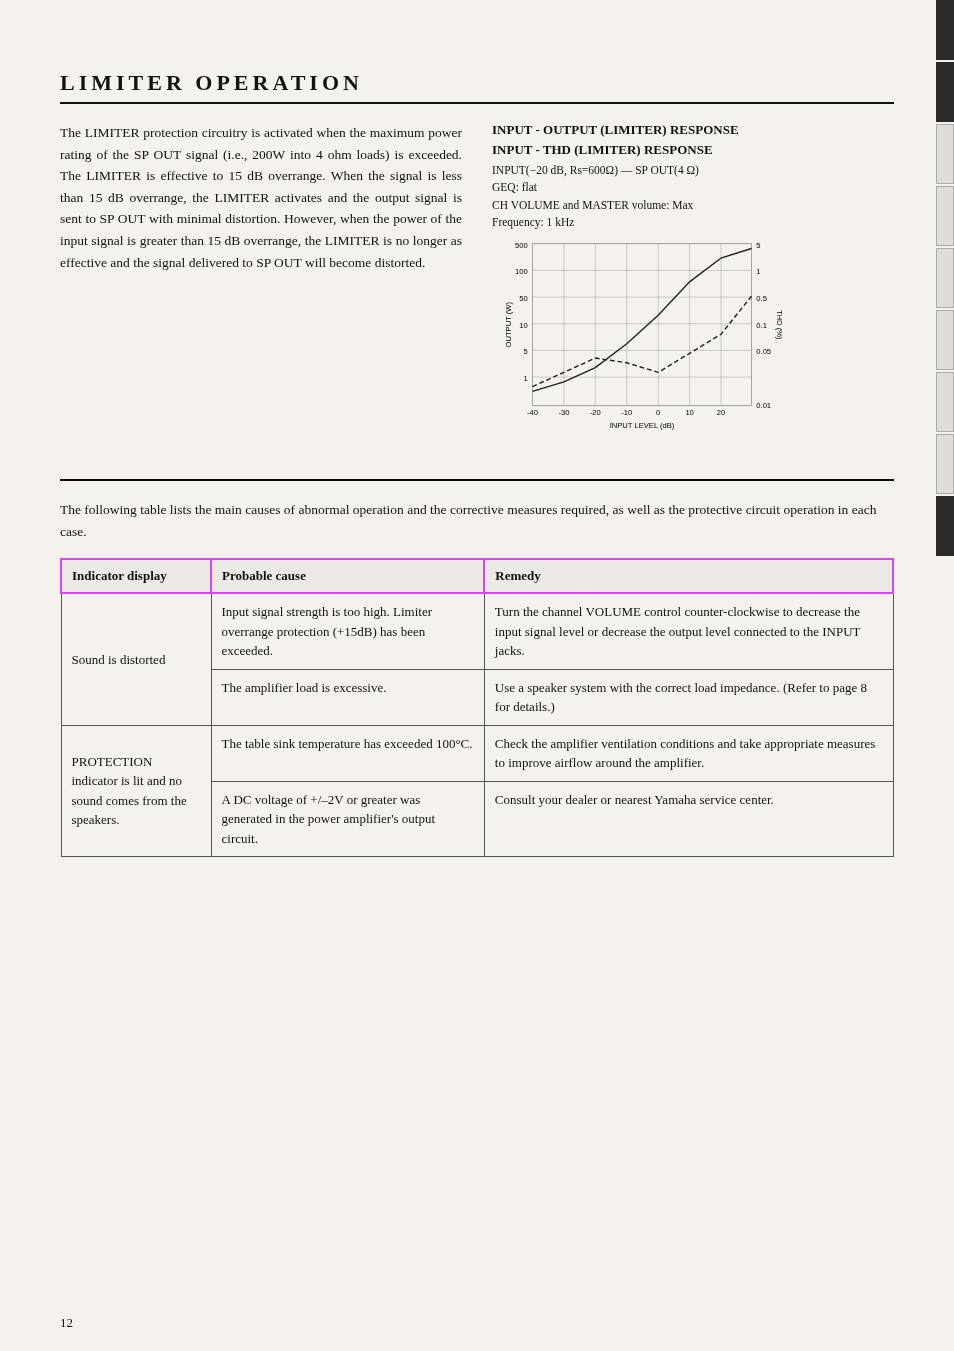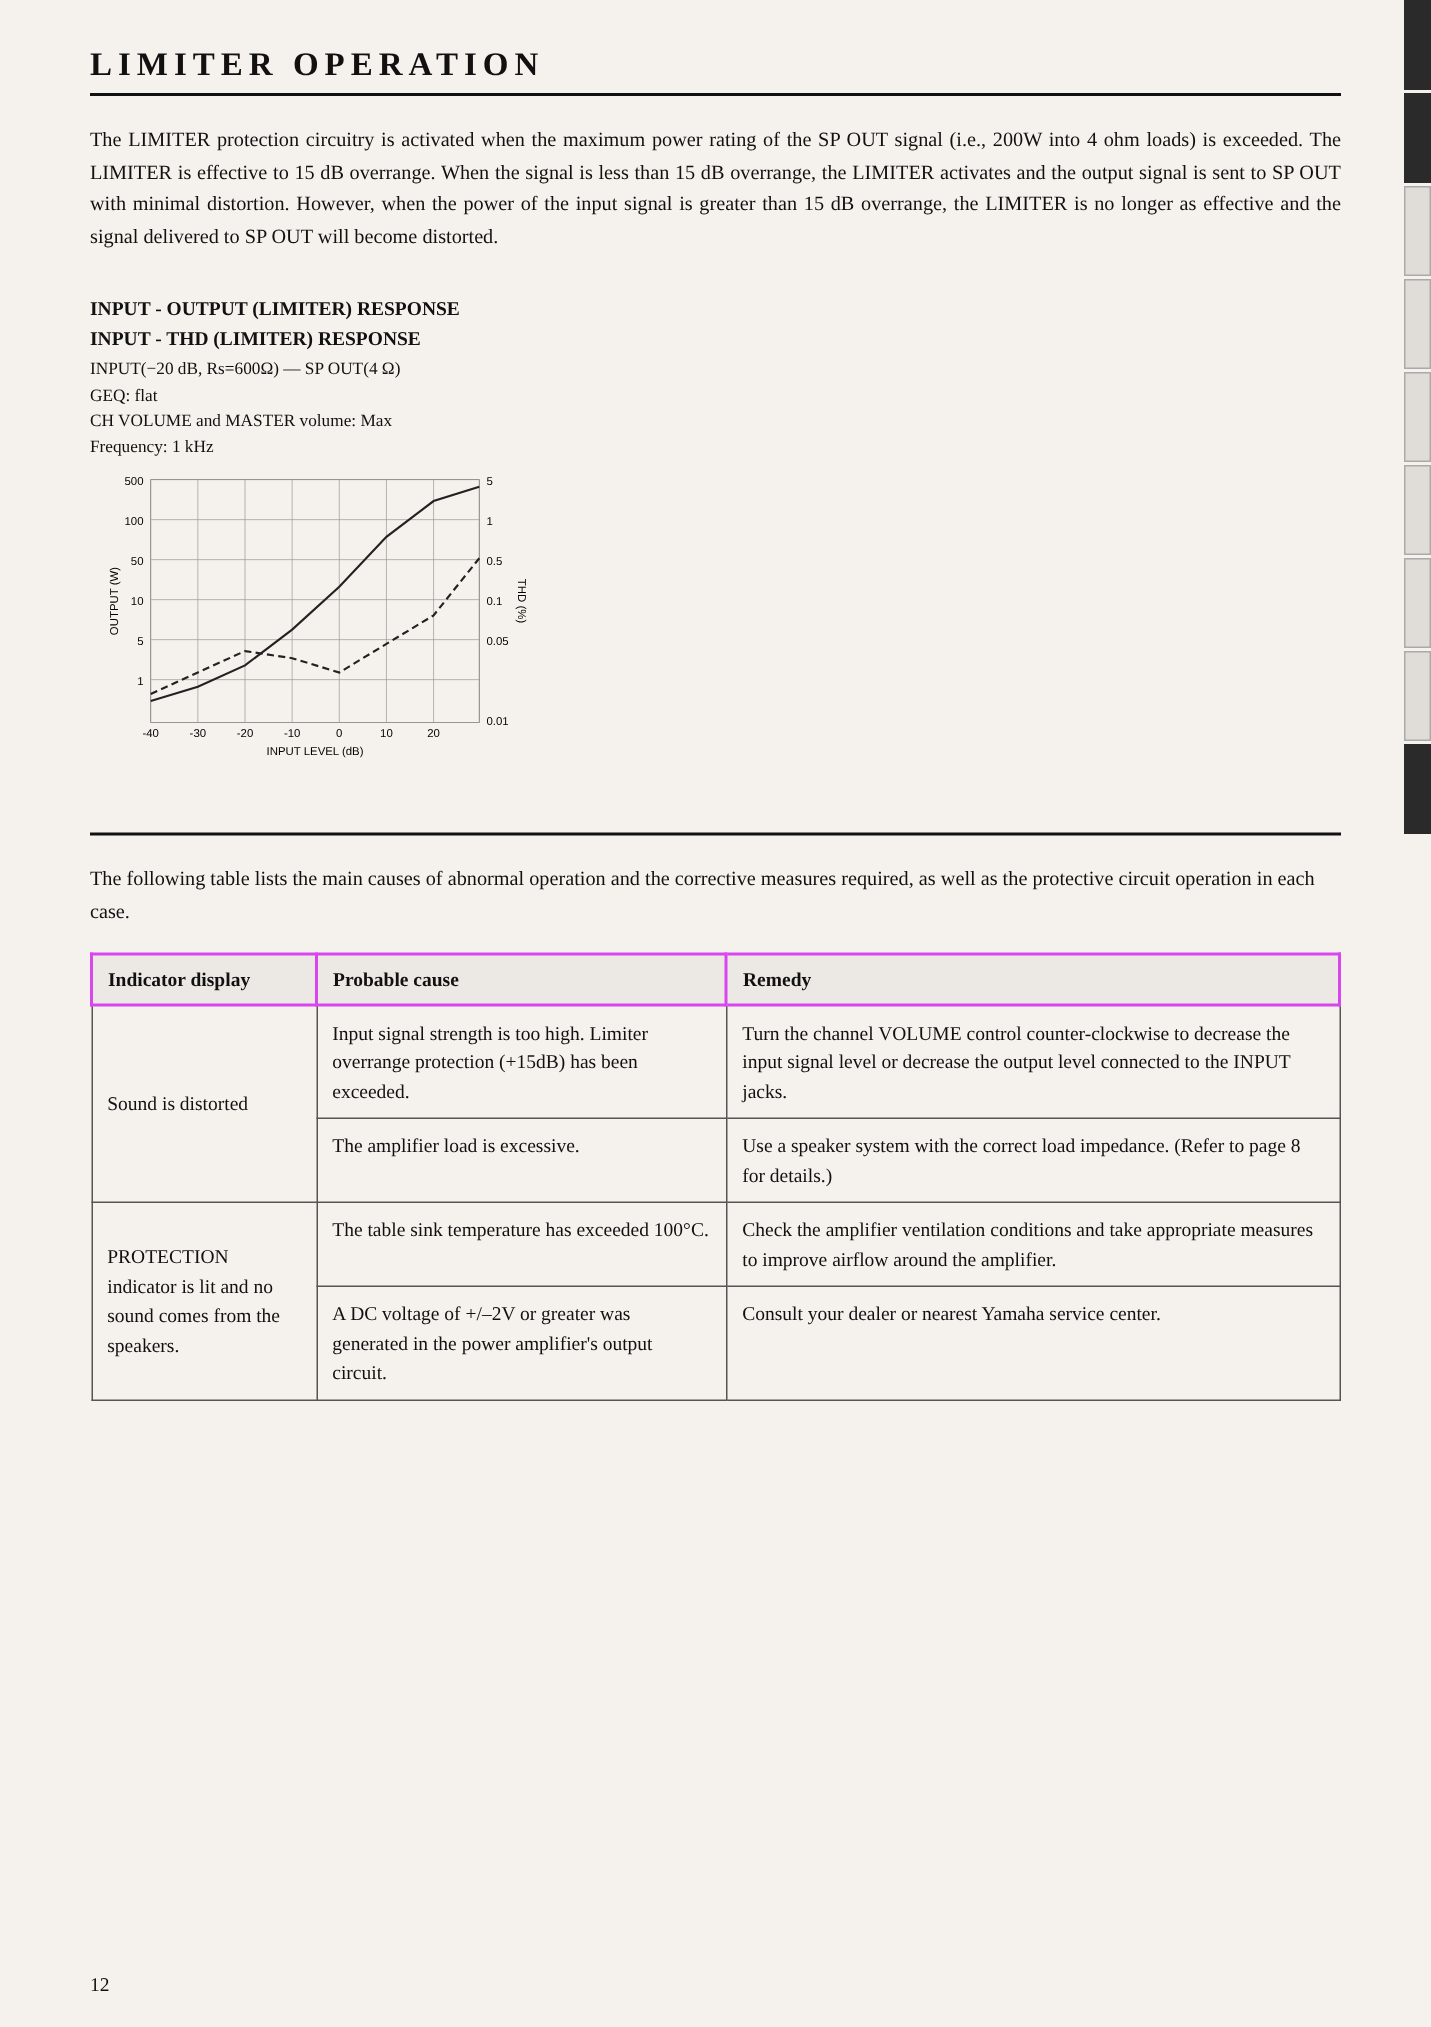--- a/index.html
+++ b/index.html
@@ -55,27 +55,27 @@
     }
 
     .section-divider {
       border: none;
       border-top: 2px solid #111;
       margin-bottom: 18px;
     }
 
     .limiter-section {
       margin-bottom: 40px;
+      margin-top: 40px;
     }
 
     .limiter-content {
       display: flex;
       gap: 30px;
       margin-top: 10px;
-      flex-direction: column;
     }
 
     .limiter-text {
       flex: 1;
       font-size: 13.5px;
       line-height: 1.6;
       text-align: justify;
     }
 
     .limiter-chart-area {

